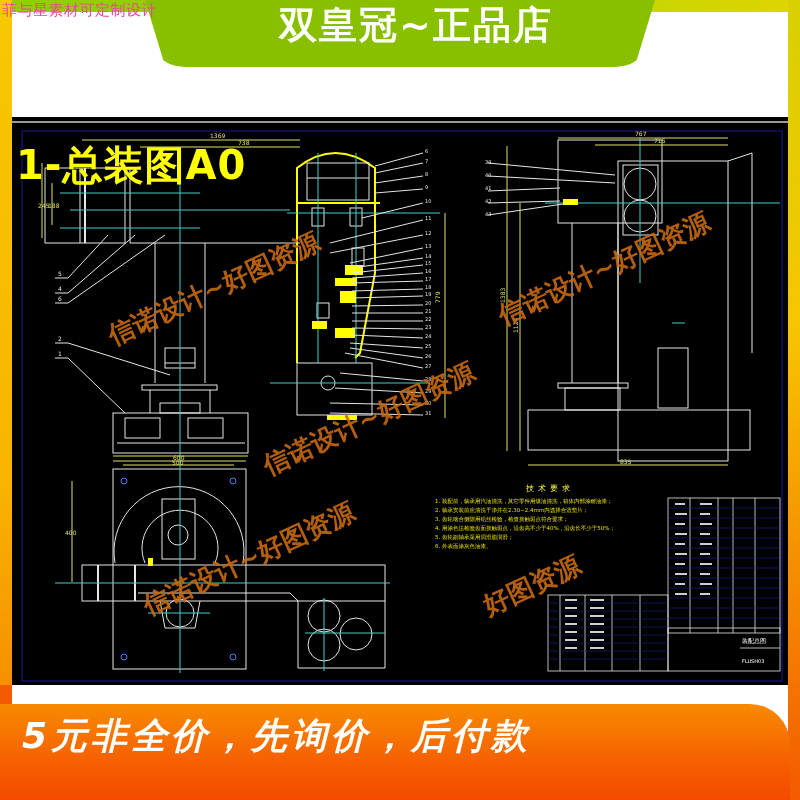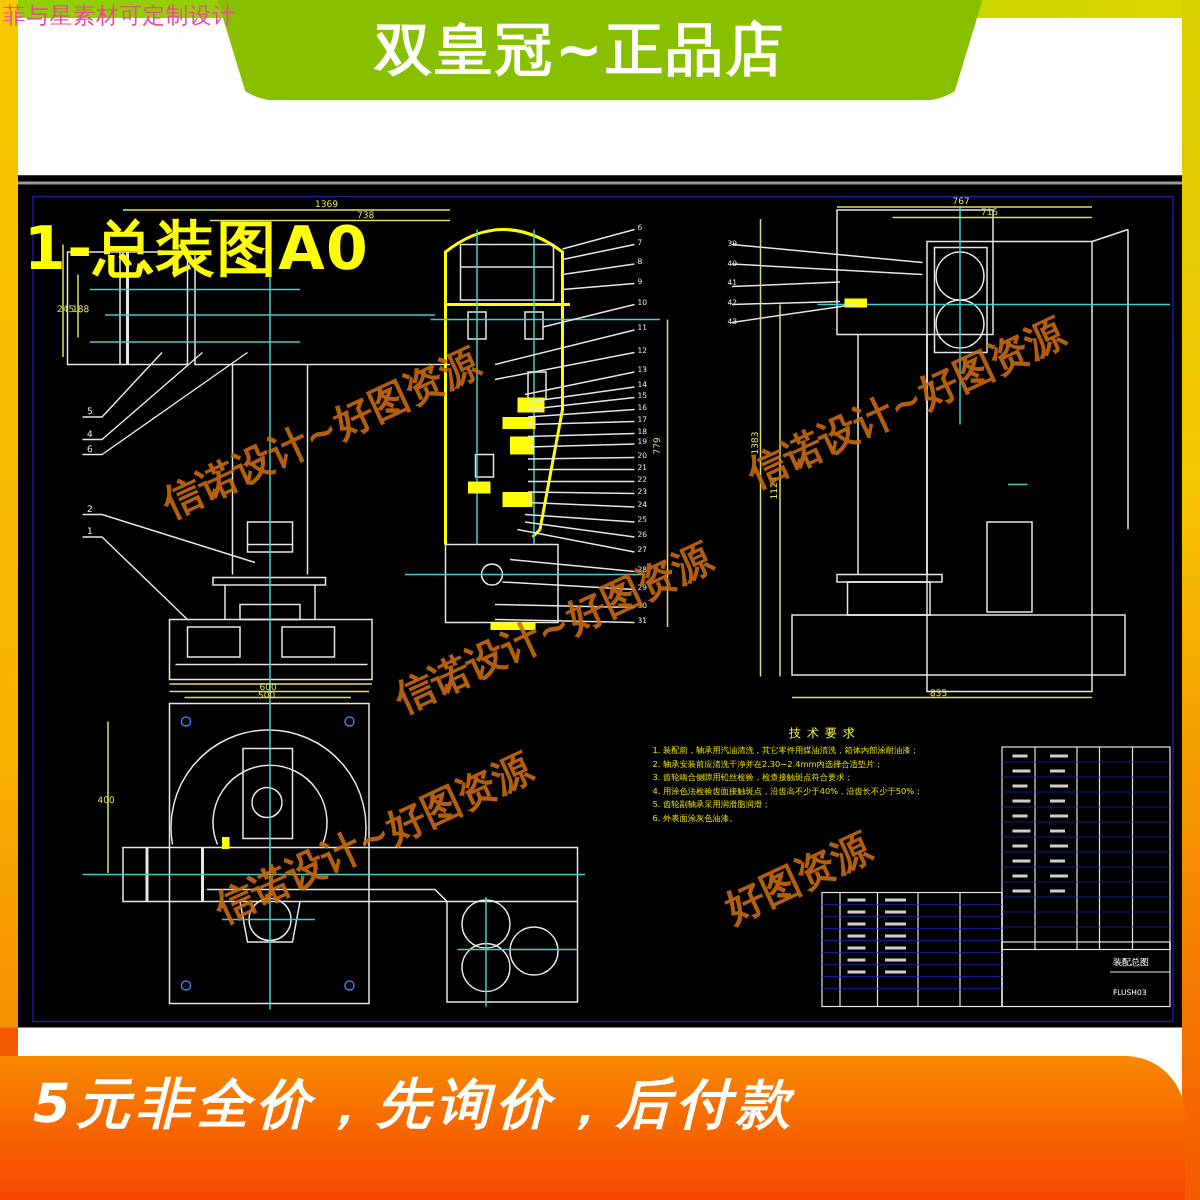--- a/index.html
+++ b/index.html
@@ -12,22 +12,22 @@
     background:linear-gradient(to bottom,#d8d000 0%,#f7c600 40%,#f59000 70%,#f45a00 100%); }
   .frame-top { position:absolute; left:0; top:0; width:800px; height:12px;
     background:linear-gradient(to right,#8fcf00 0%,#9ccf00 40%,#c8d600 80%,#e0d400 100%); }
 
   .watermark-top { position:absolute; left:2px; top:1px; font-size:15px; color:#ec4899;
     letter-spacing:0.5px; z-index:5; white-space:nowrap; }
 
   .header-tab { position:absolute; left:145px; top:0; width:510px; height:67px;
     background:#88c000; border-radius:0 0 40px 40px;
     clip-path:polygon(0 0,100% 0,96% 100%,4% 100%); z-index:3; }
-  .header-tab-inner { position:absolute; left:132px; top:0; width:510px; height:67px; z-index:4;
-    display:flex; align-items:center; justify-content:center; }
+  .header-tab-inner { position:absolute; left:161px; top:0; width:510px; height:67px; z-index:4;
+    display:flex; align-items:flex-start; justify-content:center; }
   .header-title { color:#fff; font-size:38px; font-weight:bold; letter-spacing:2px; }
 
   .cad { position:absolute; left:12px; top:117px; width:776px; height:568px; background:#000;
     border-top:3px solid #000; }
   .cad svg { position:absolute; left:0; top:0; }
 
   .big-title { position:absolute; left:16px; top:138px; color:#ffff00; font-size:40px; font-weight:bold;
     font-family:"DejaVu Sans", sans-serif; z-index:6; letter-spacing:1px; }
 
   .wm { position:absolute; color:#c86a10; font-size:26px; font-weight:bold; opacity:0.9;

